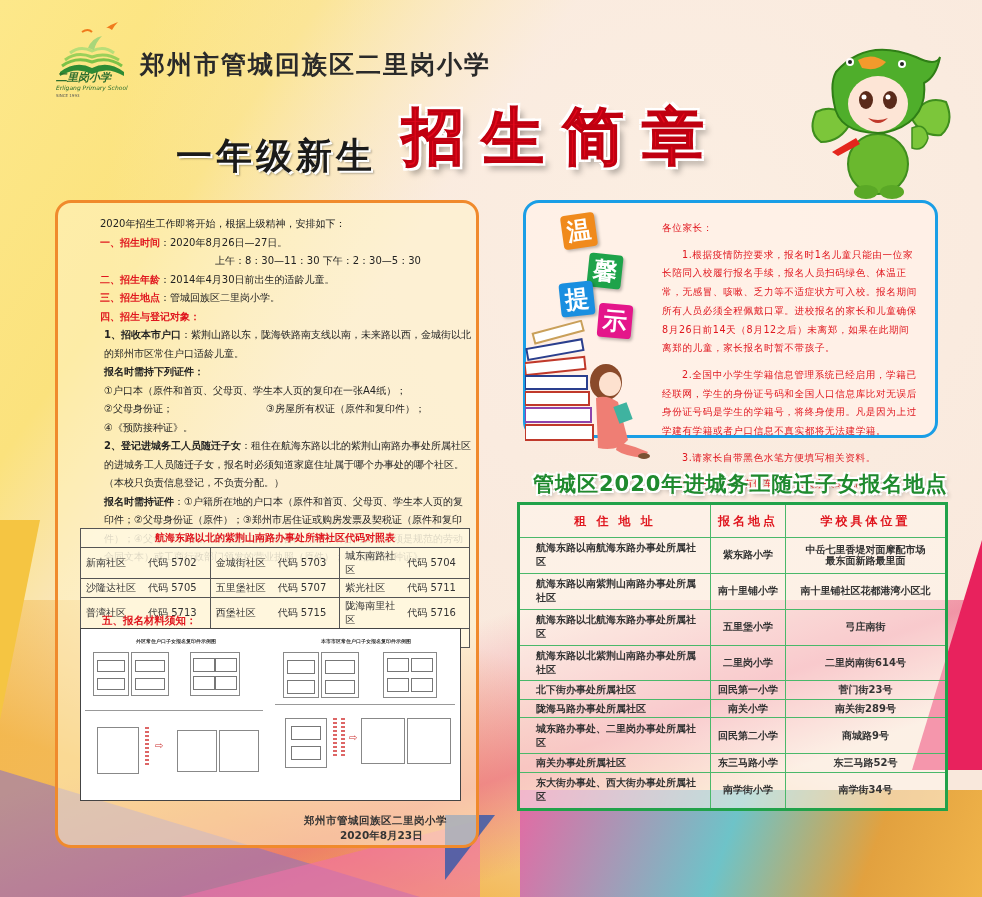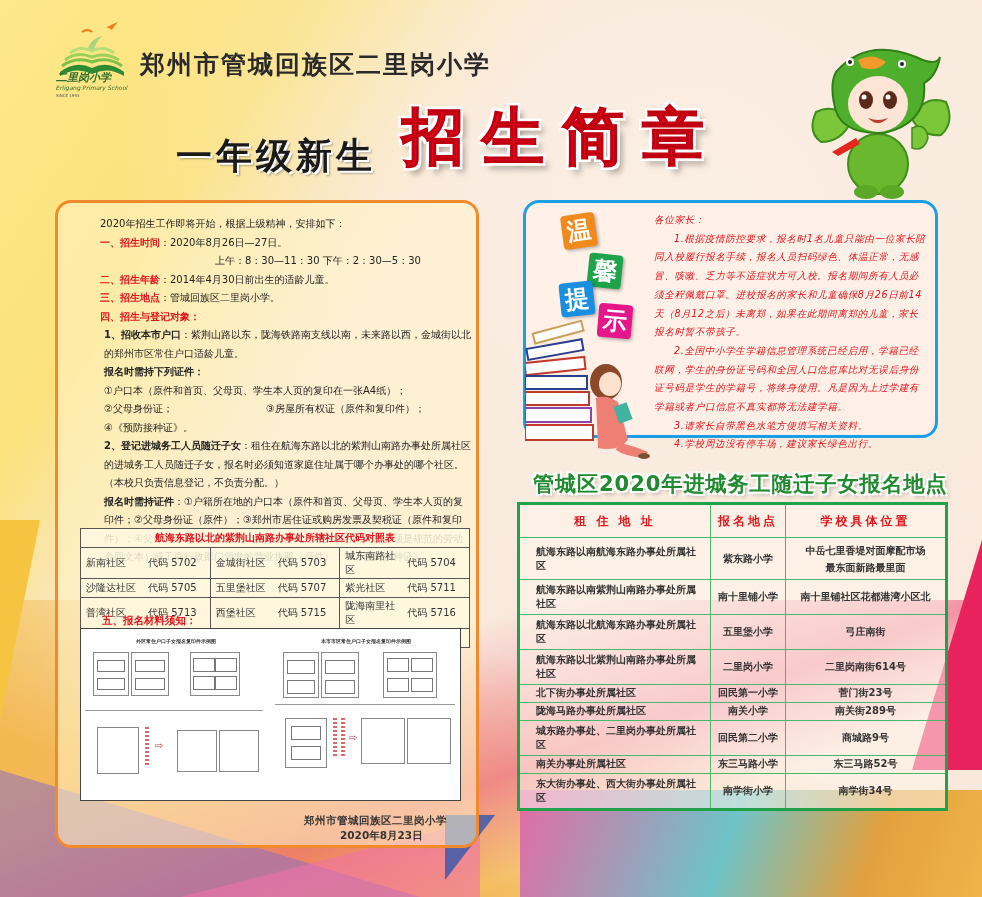--- a/index.html
+++ b/index.html
@@ -56,21 +56,21 @@
   .dg-line{position:absolute;height:1px;background:#999;}
   .dg-arrow{position:absolute;font-size:10px;color:#c33;}
   .dg-red{position:absolute;width:4px;background:repeating-linear-gradient(#d66 0 2px,transparent 2px 4px);}
   .footer-school{position:absolute;left:304px;top:814px;font-size:10.5px;font-weight:bold;color:#333;letter-spacing:.5px;}
   .footer-date{position:absolute;left:340px;top:829px;font-size:10.5px;font-weight:bold;color:#333;}
 
   
   .notice{position:absolute;left:523px;top:200px;width:415px;height:238px;border:3px solid #1a9ee6;border-radius:16px;
     background:rgba(255,241,232,.9);box-sizing:border-box;}
   .notice-text{position:absolute;left:128px;top:8px;width:272px;font-size:9.6px;line-height:18.7px;color:#e0161e;letter-spacing:.6px;}
-  .notice-text p{margin:0;font-style:italic;}
+  .notice-text p{margin:8px;}
   .notice-text .n-ind{text-indent:20px;}
   .tile{position:absolute;width:34px;height:34px;border-radius:4px;color:#fff;font-size:24px;font-weight:900;text-align:center;line-height:34px;box-shadow:2px 2px 3px rgba(0,0,0,.25);}
   .books{position:absolute;left:525px;top:320px;width:70px;height:130px;}
   .girl{position:absolute;left:578px;top:360px;width:75px;height:100px;}
 
   
   .loc-title{position:absolute;left:533px;top:470px;font-size:21px;font-weight:900;color:#1f8a2e;letter-spacing:1px;
     text-shadow:2px 2px 0 #fff,-2px -2px 0 #fff,2px -2px 0 #fff,-2px 2px 0 #fff,3px 3px 4px rgba(0,0,0,.3);}
   .loc-table{position:absolute;left:517px;top:502px;width:431px;height:309px;border-collapse:collapse;border:3px solid #21a24a;font-size:10px;color:#333;font-weight:bold;
     background:rgba(255,246,236,.55);}
@@ -278,21 +278,21 @@
   <table class="loc-table">
     <tbody>
         <tr>
       <th style="width:188px;">租 住 地 址</th>
       <th style="width:72px;">报名地点</th>
       <th>学校具体位置</th>
     </tr>
     <tr>
       <td class="c1">航海东路以南航海东路办事处所属社区</td>
       <td class="c2">紫东路小学</td>
-      <td class="c3" style="white-space:pre-line;line-height:17px;">中岳七里香堤对面摩配市场
+      <td class="c3" style="white-space:pre-line;line-height:11px;">中岳七里香堤对面摩配市场
 最东面新路最里面</td>
     </tr>
     <tr>
       <td class="c1">航海东路以南紫荆山南路办事处所属社区</td>
       <td class="c2">南十里铺小学</td>
       <td class="c3">南十里铺社区花都港湾小区北</td>
     </tr>
     <tr>
       <td class="c1">航海东路以北航海东路办事处所属社区</td>
       <td class="c2">五里堡小学</td>

